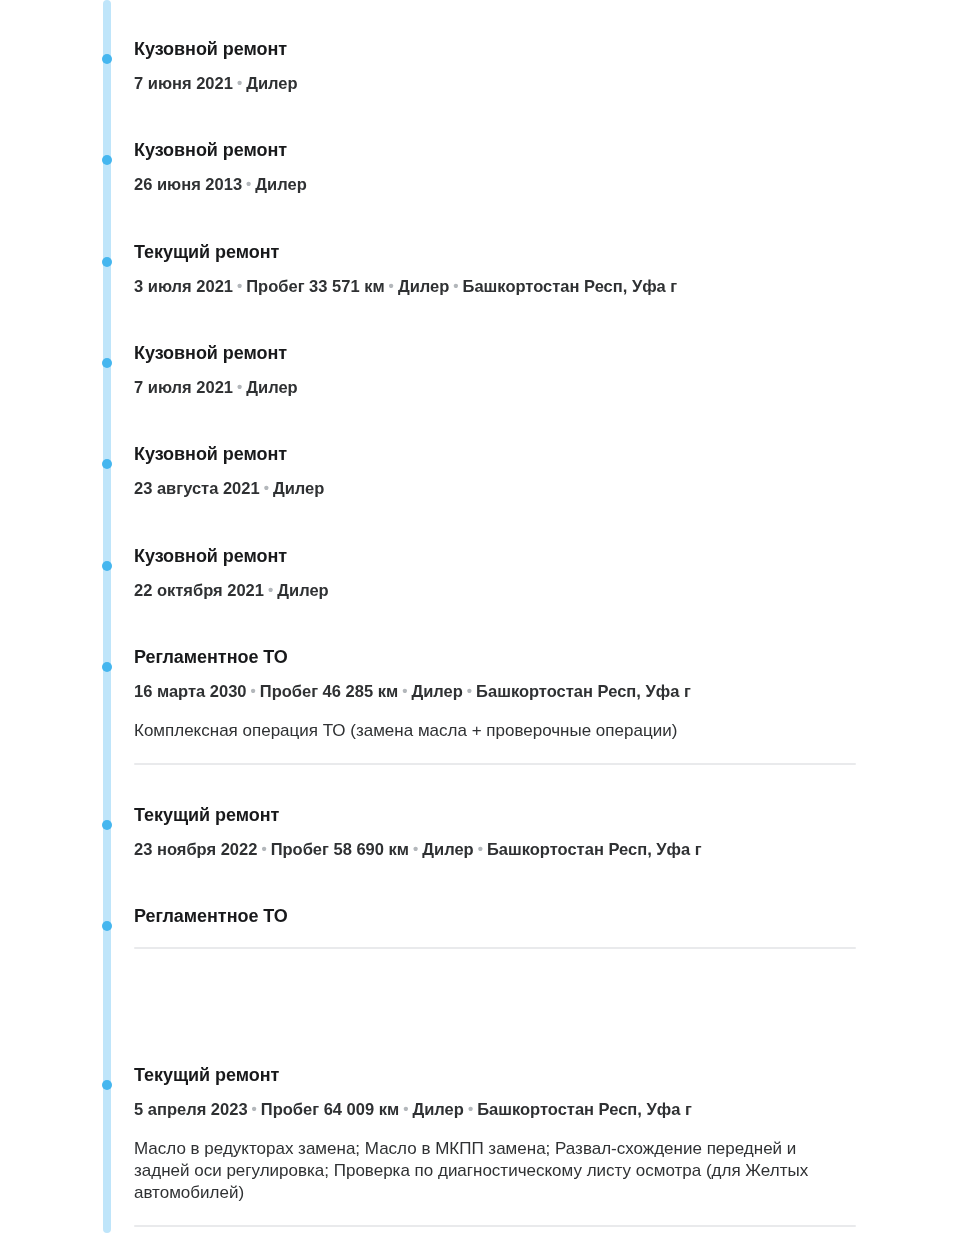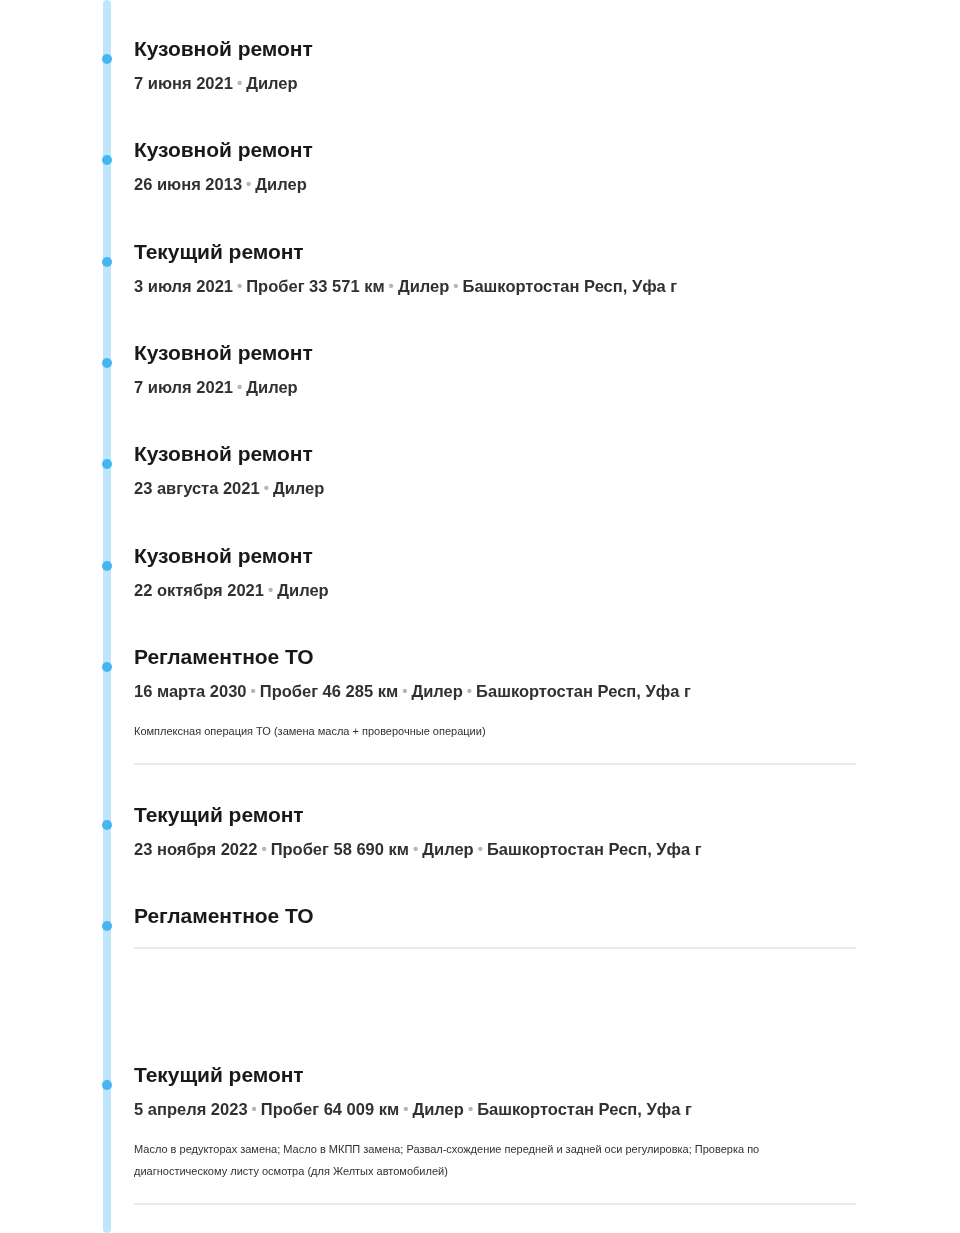--- a/index.html
+++ b/index.html
@@ -50,21 +50,21 @@
     background: #45b6ef;
   }
 
   .entry-body {
     position: absolute;
     left: 134px;
     width: 760px;
   }
 
   .entry-title {
-    font-size: 21px;
+    font-size: 18px;
     font-weight: 700;
     color: #18191b;
     letter-spacing: -0.05px;
     line-height: 20px;
     margin: 0;
     white-space: nowrap;
   }
 
   .entry-meta {
     font-size: 16.5px;
@@ -76,21 +76,21 @@
   }
 
   .meta-sep {
     color: #b3b7bb;
     padding: 0 4px;
     font-size: 15px;
     vertical-align: 1px;
   }
 
   .entry-desc {
-    font-size: 11px;
+    font-size: 17px;
     font-weight: 400;
     color: #2f3133;
     line-height: 22px;
     margin: 18px 0 0 0;
     max-width: 705px;
   }
 
   .entry-divider {
     margin-top: 21px;
     width: 722px;

